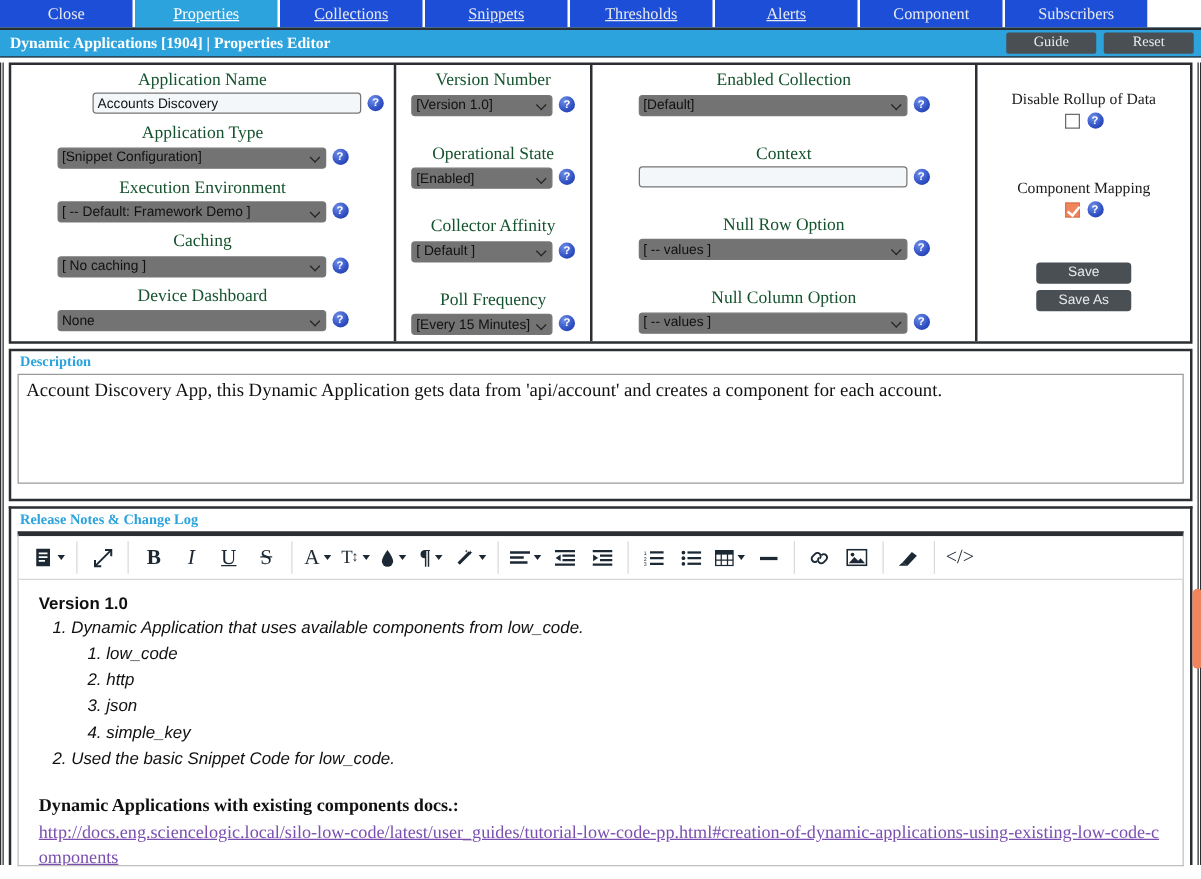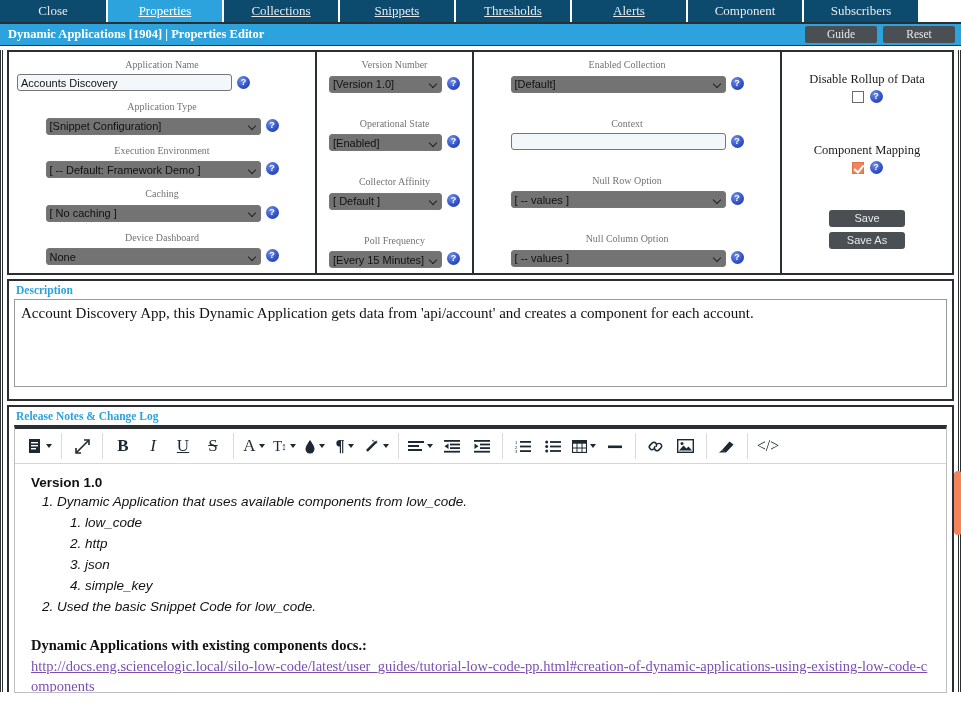--- a/index.html
+++ b/index.html
@@ -17,21 +17,21 @@
 
   
   .tabbar {
     height: 22px;
     background: #ffffff;
     display: flex;
     align-items: stretch;
     position: relative;
   }
   .tab {
-    background: #0c4a6e;
+    background: #1d4ed8;
     color: #e8eaec;
     font-family: "Liberation Serif", serif;
     font-size: 13px;
     line-height: 22px;
     text-align: center;
     border-right: 2px solid #ffffff;
     cursor: pointer;
     user-select: none;
     white-space: nowrap;
     padding: 0 2px;
@@ -116,22 +116,22 @@
   }
   .fcol:last-child { border-right: none; }
   .col1 { width: 310px; }
   .col2 { width: 158px; }
   .col3 { width: 310px; }
   .col4 { width: 171px; }
 
   .fgroup { margin-bottom: 9px; text-align: center; }
   .flabel {
     font-family: "Liberation Serif", serif;
-    font-size: 10px;
-    color: #737373;
+    font-size: 14px;
+    color: #14532d;
     display: block;
     margin-bottom: 2px;
     line-height: 14px;
   }
   .frow {
     display: flex;
     align-items: center;
     justify-content: flex-start;
     gap: 5px;
   }
@@ -408,21 +408,21 @@
   </div>
 </div>
 
 <div class="page">
 
   <div class="formpanel">
 
     <div class="fcol col1">
       <div class="fgroup">
         <span class="flabel">Application Name</span>
-        <div class="frow" style="justify-content:flex-start">
+        <div class="frow" style="justify-content:flex-end">
           <input class="finput w-col1" type="text" value="Accounts Discovery" style="">
           <span class="help">?</span>
         </div>
       </div>
       <div class="fgroup">
         <span class="flabel">Application Type</span>
         <div class="frow" style="justify-content:center">
           <span class="selwrap"><input class="fselect w-col1" readonly="" value="[Snippet Configuration]" style=""></span>
           <span class="help">?</span>
         </div>

